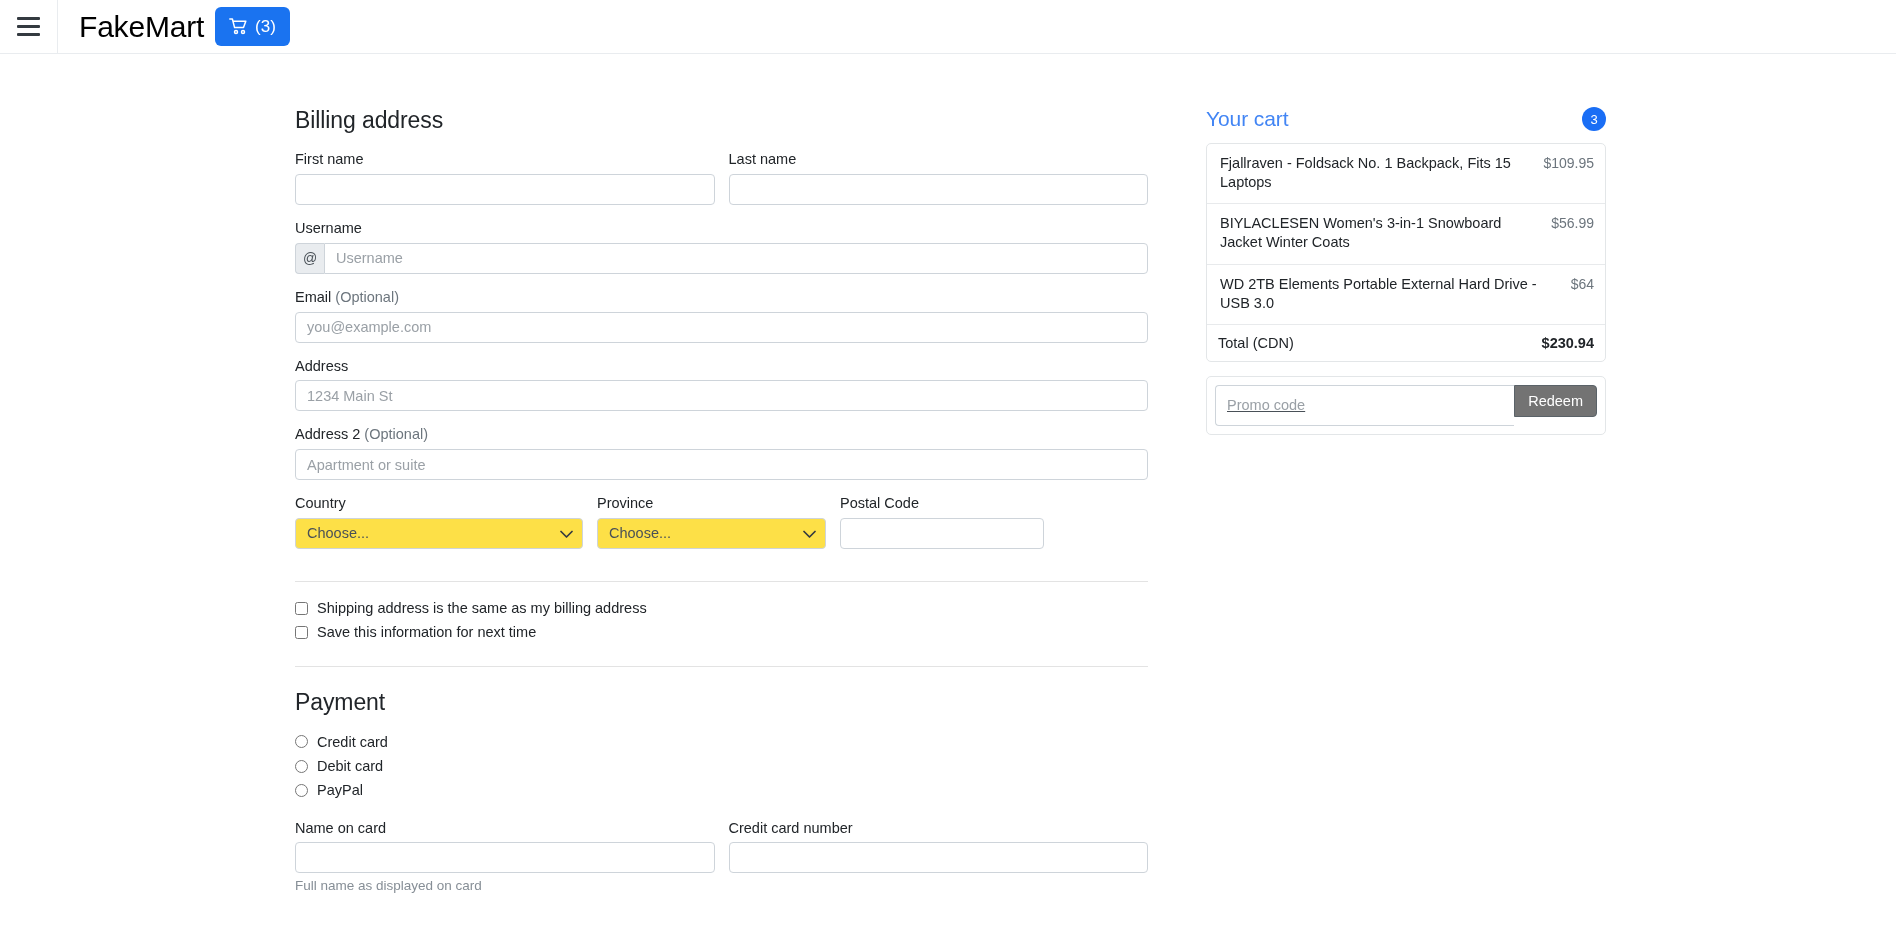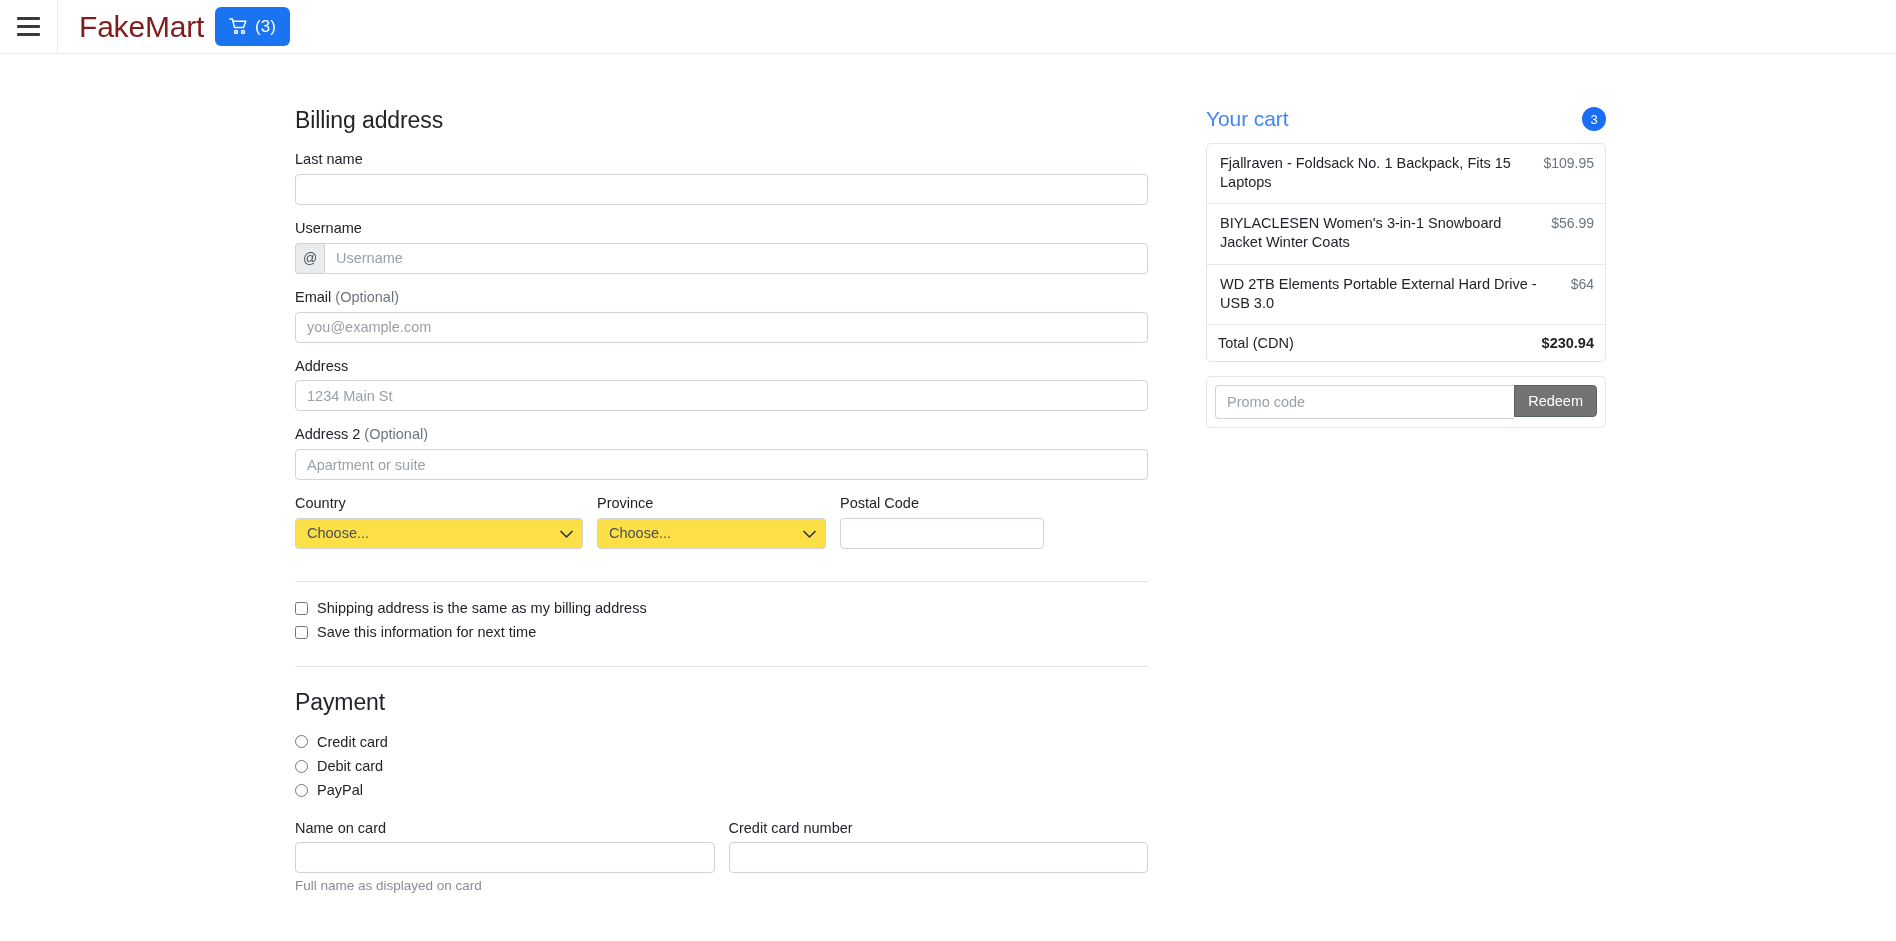--- a/index.html
+++ b/index.html
@@ -34,21 +34,21 @@
   .hamburger span {
     display: block;
     width: 23px;
     height: 3px;
     background: #343a40;
     border-radius: 1px;
   }
   .brand {
     margin-left: 21px;
     font-size: 30px;
-    color: #7f1d1d;
+    color: #000000;
     font-weight: 400;
     letter-spacing: -0.2px;
     cursor: pointer;
     line-height: 1;
   }
   .cart-btn {
     margin-left: 11px;
     background: #1a73f0;
     color: #fff;
     border: none;
@@ -268,21 +268,22 @@
     margin-top: 14px;
     border: 1px solid #e3e6e8;
     border-radius: 5px;
     padding: 8px;
     background: #fff;
   }
   .promo-group { display: flex; width: 100%; }
   .promo-group .inp {
     border-radius: 4px 0 0 4px;
     border-right: none;
-    height: 34px;
+    height: 41px;
+    text-decoration: underline;
   }
   .promo-group .redeem {
     flex: 0 0 auto;
     height: 32px;
     background: #737373;
     color: #fff;
     border: 1px solid #5a6268;
     border-radius: 0 4px 4px 0;
     padding: 0 13px;
     font-size: 14.5px;
@@ -313,20 +314,24 @@
 </div>
 
 <div class="page">
 
   <div class="form-col">
 
     <h2 class="section-title">Billing address</h2>
 
     <div class="row2">
       <div class="fg half">
+        <label class="fl">First name</label>
+        <input class="inp" type="text" value="" style="">
+      </div>
+      <div class="fg half">
         <label class="fl">Last name</label>
         <input class="inp" type="text" value="" style="">
       </div>
     </div>
 
     <div class="fg">
       <label class="fl">Username</label>
       <div class="igroup">
         <span class="prefix">@</span>
         <input class="inp" type="text" placeholder="Username" style="">

